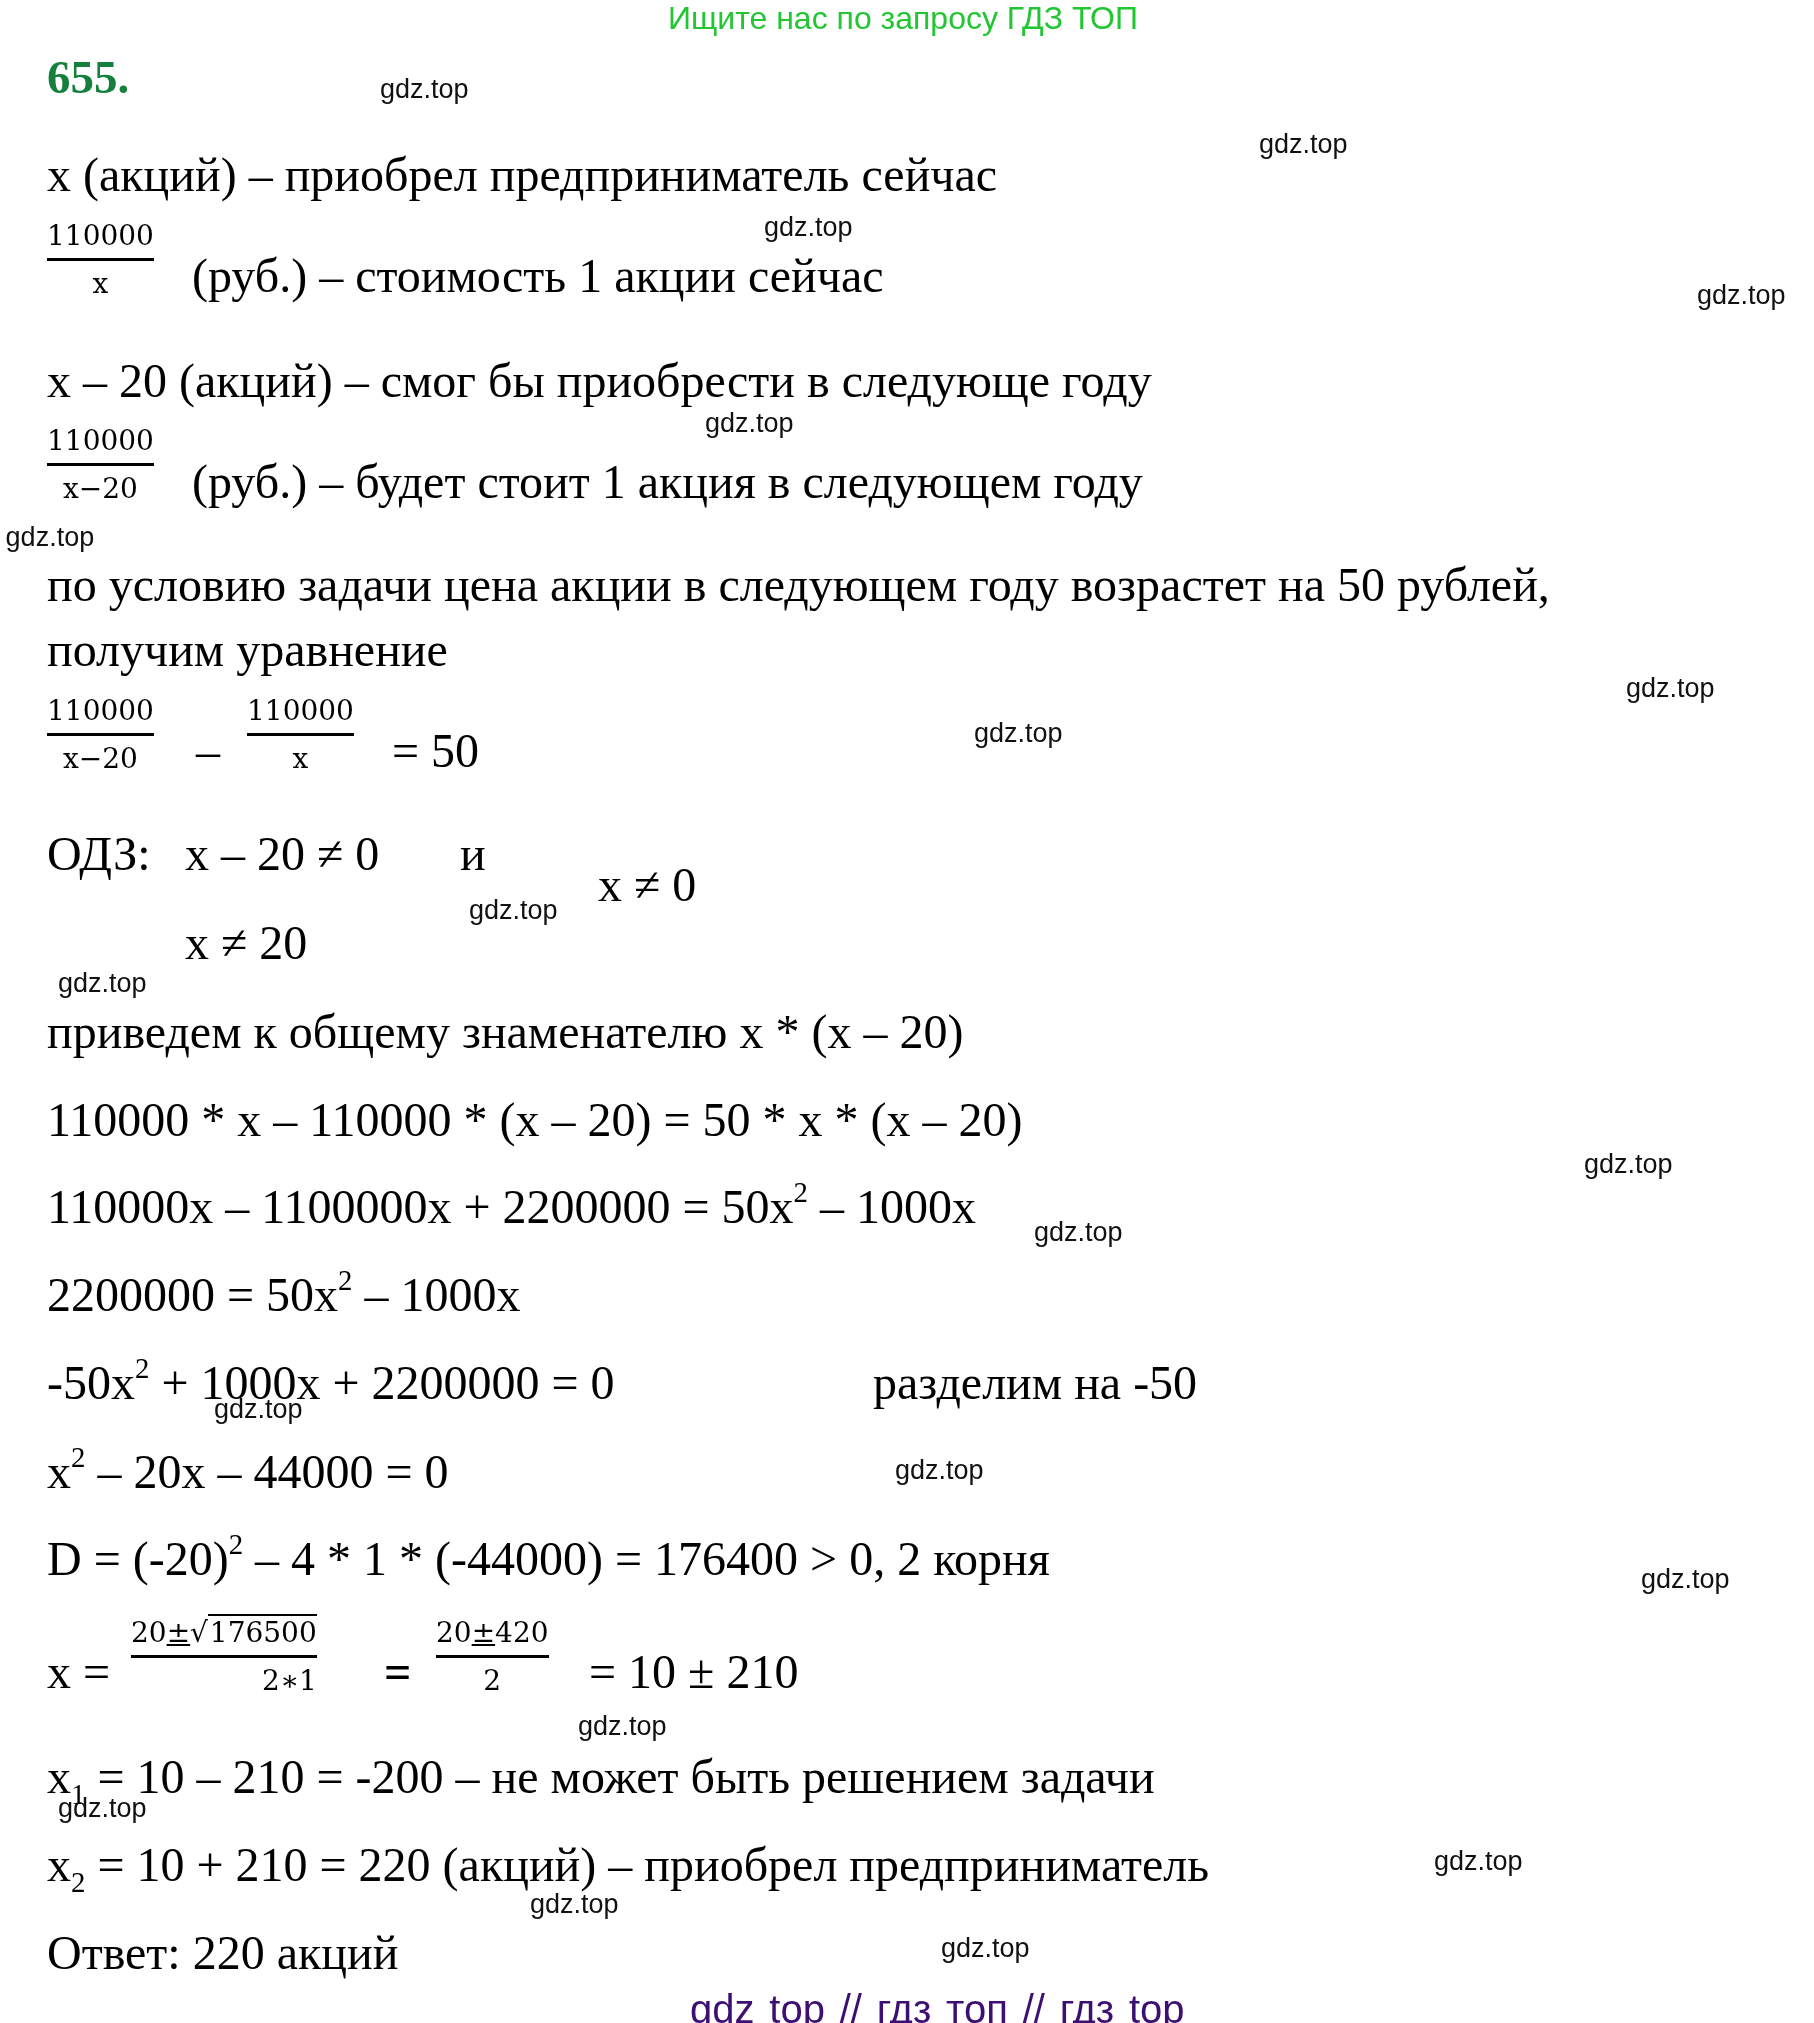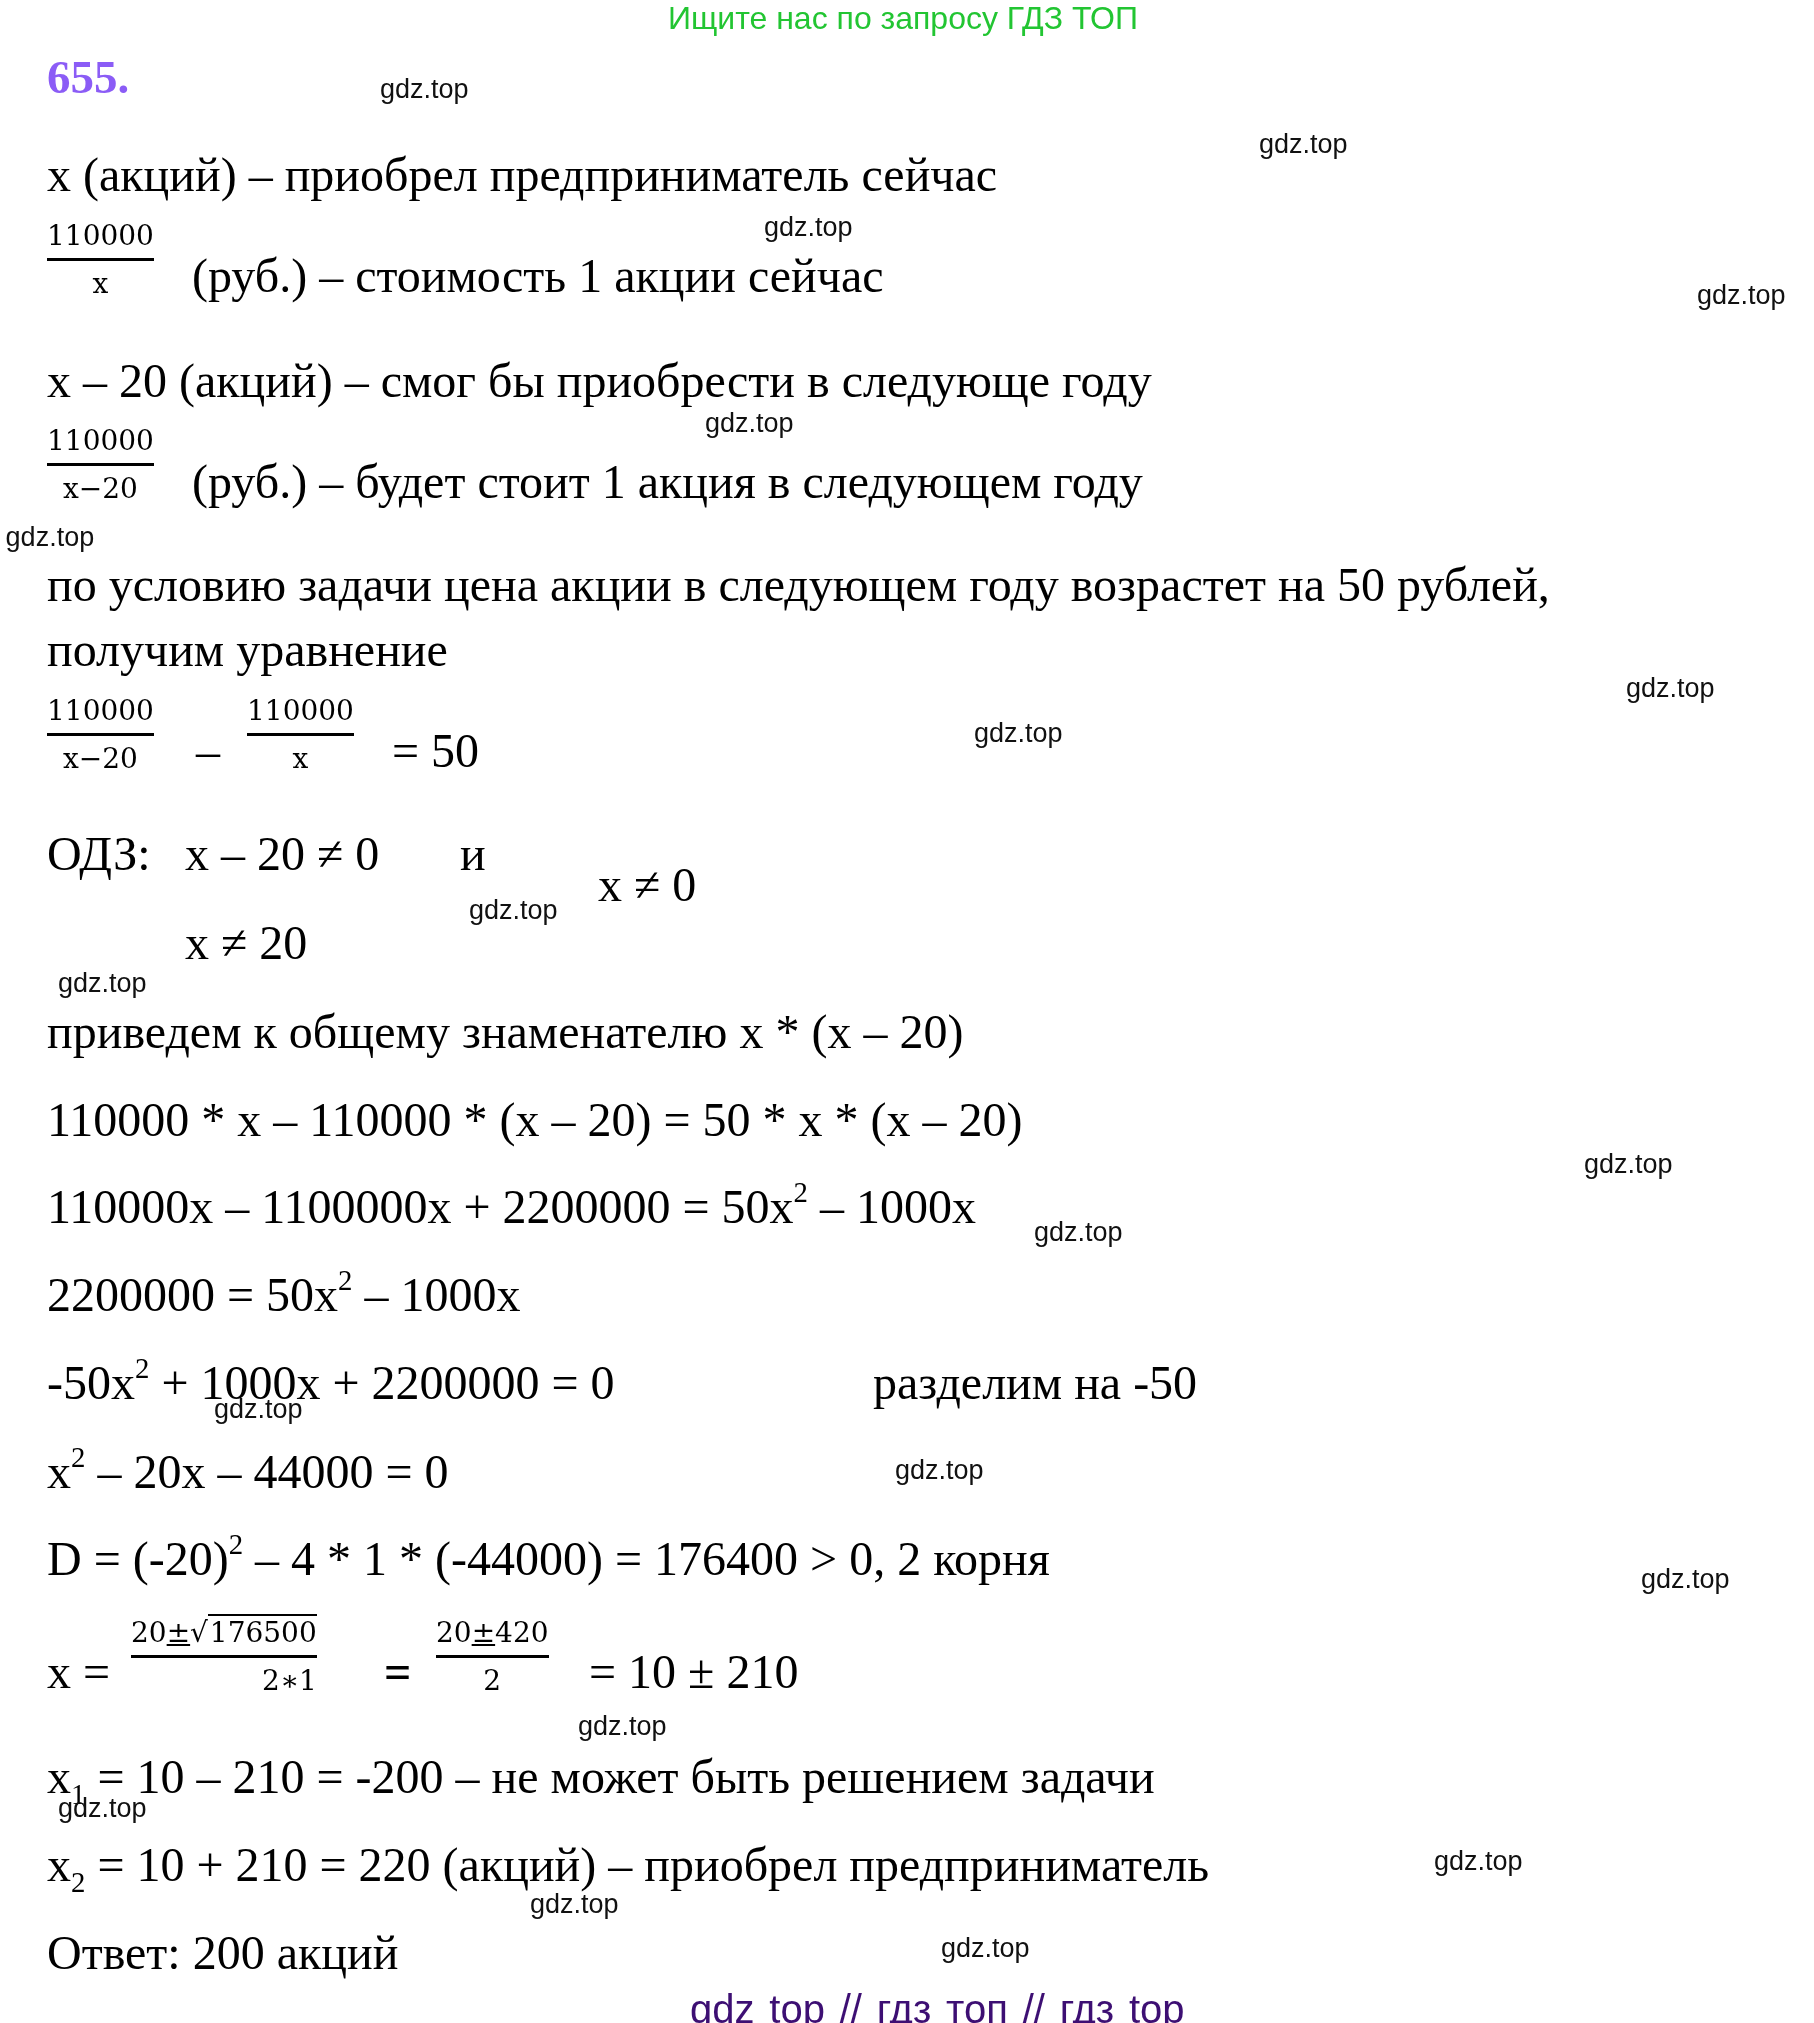--- a/index.html
+++ b/index.html
@@ -3,21 +3,21 @@
 <meta charset="utf-8">
 <style>
   html, body { margin: 0; padding: 0; background: #ffffff; }
   body { width: 1814px; height: 2024px; position: relative; overflow: hidden; }
   .abs { position: absolute; white-space: nowrap; }
   .serif { font-family: "Liberation Serif", "DejaVu Serif", serif; color: #000; margin-top: 11px; }
   .line { font-size: 48px; line-height: 1; }
   .wm { font-family: "Liberation Sans", "DejaVu Sans", sans-serif; font-size: 27px; color: #111; line-height: 1; }
   .header { font-family: "Liberation Sans", "DejaVu Sans", sans-serif; font-size: 32px; color: #22c532; line-height: 1; }
   .footer { font-family: "Liberation Sans", "DejaVu Sans", sans-serif; font-size: 40px; color: #3d0f73; line-height: 1; word-spacing: 3.7px; }
-  .title { font-family: "Liberation Serif", serif; font-weight: bold; font-size: 47px; line-height: 1; color: #8b5cf6; }
+  .title { font-family: "Liberation Serif", serif; font-weight: bold; font-size: 47px; line-height: 1; color: #15803d; }
   .frac { position: absolute; display: inline-flex; flex-direction: column; align-items: center; }
   .frac .num, .frac .den { font-family: "DejaVu Serif", "Liberation Serif", serif; font-size: 28px; line-height: 1; color: #000; }
   .frac .bar { height: 3.7px; background: #000; align-self: stretch; margin: 7.5px 0 9.3px 0; }
   sup { font-size: 0.6em; position: relative; top: -0.15em; vertical-align: super; line-height: 0; }
   sub { font-size: 0.6em; vertical-align: sub; line-height: 0; }
   .sqrt { border-top: 2.8px solid #000; padding-left: 1.9px; }
   .pm-u { text-decoration: underline; }
 </style>
 </head>
 <body>
@@ -104,21 +104,21 @@
 </div>
 <div class="abs serif line" style="left:589px; top:1637px;">= 10 ± 210</div>
 
 <div class="abs serif line" style="left:47px; top:1742px;">
   <span>x</span><sub>1</sub><span> = 10 – 210 = -200 – не может быть решением задачи</span>
 </div>
 <div class="abs serif line" style="left:47px; top:1830px;">
   <span>x</span><sub>2</sub><span> = 10 + 210 = 220 (акций) – приобрел предприниматель</span>
 </div>
 
-<div class="abs serif line" style="left:47px; top:1918px;">Ответ: 200 акций</div>
+<div class="abs serif line" style="left:47px; top:1918px;">Ответ: 220 акций</div>
 
 <div class="abs wm" style="left:380px; top:76px;">gdz.top</div>
 <div class="abs wm" style="left:1259px; top:131px;">gdz.top</div>
 <div class="abs wm" style="left:764px; top:214px;">gdz.top</div>
 <div class="abs wm" style="left:1697px; top:282px;">gdz.top</div>
 <div class="abs wm" style="left:705px; top:410px;">gdz.top</div>
 <div class="abs wm" style="left:5.6px; top:524px;">gdz.top</div>
 <div class="abs wm" style="left:1626px; top:675px;">gdz.top</div>
 <div class="abs wm" style="left:974px; top:720px;">gdz.top</div>
 <div class="abs wm" style="left:469px; top:897px;">gdz.top</div>

